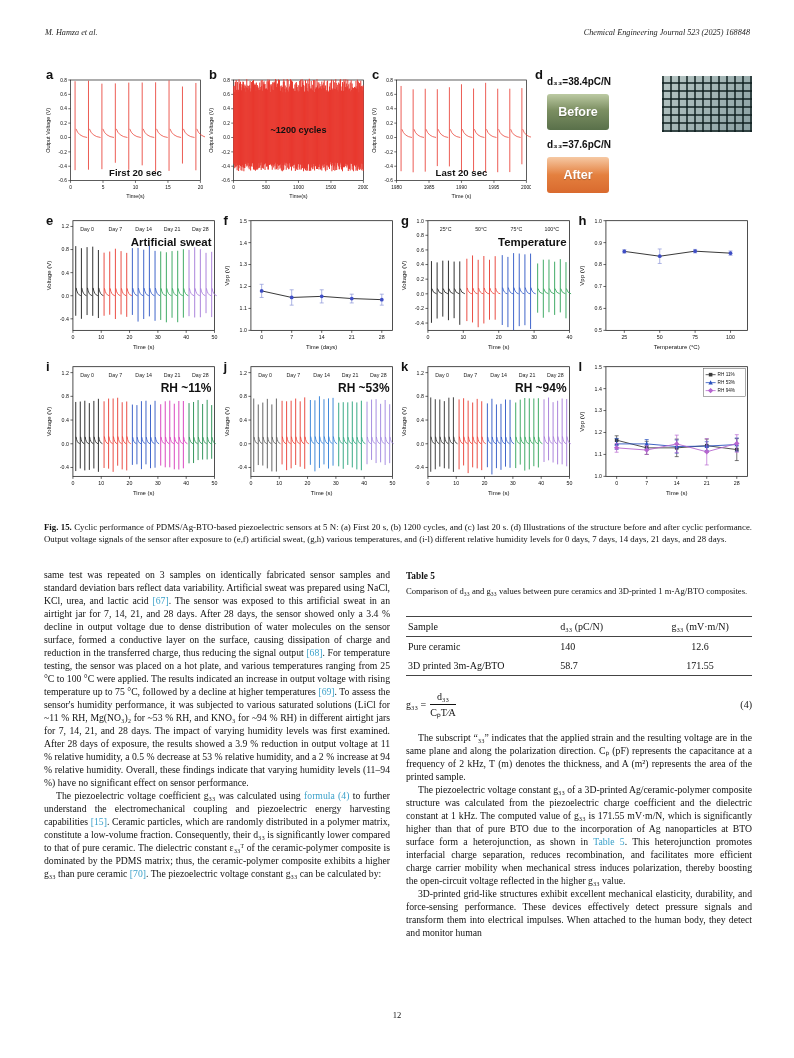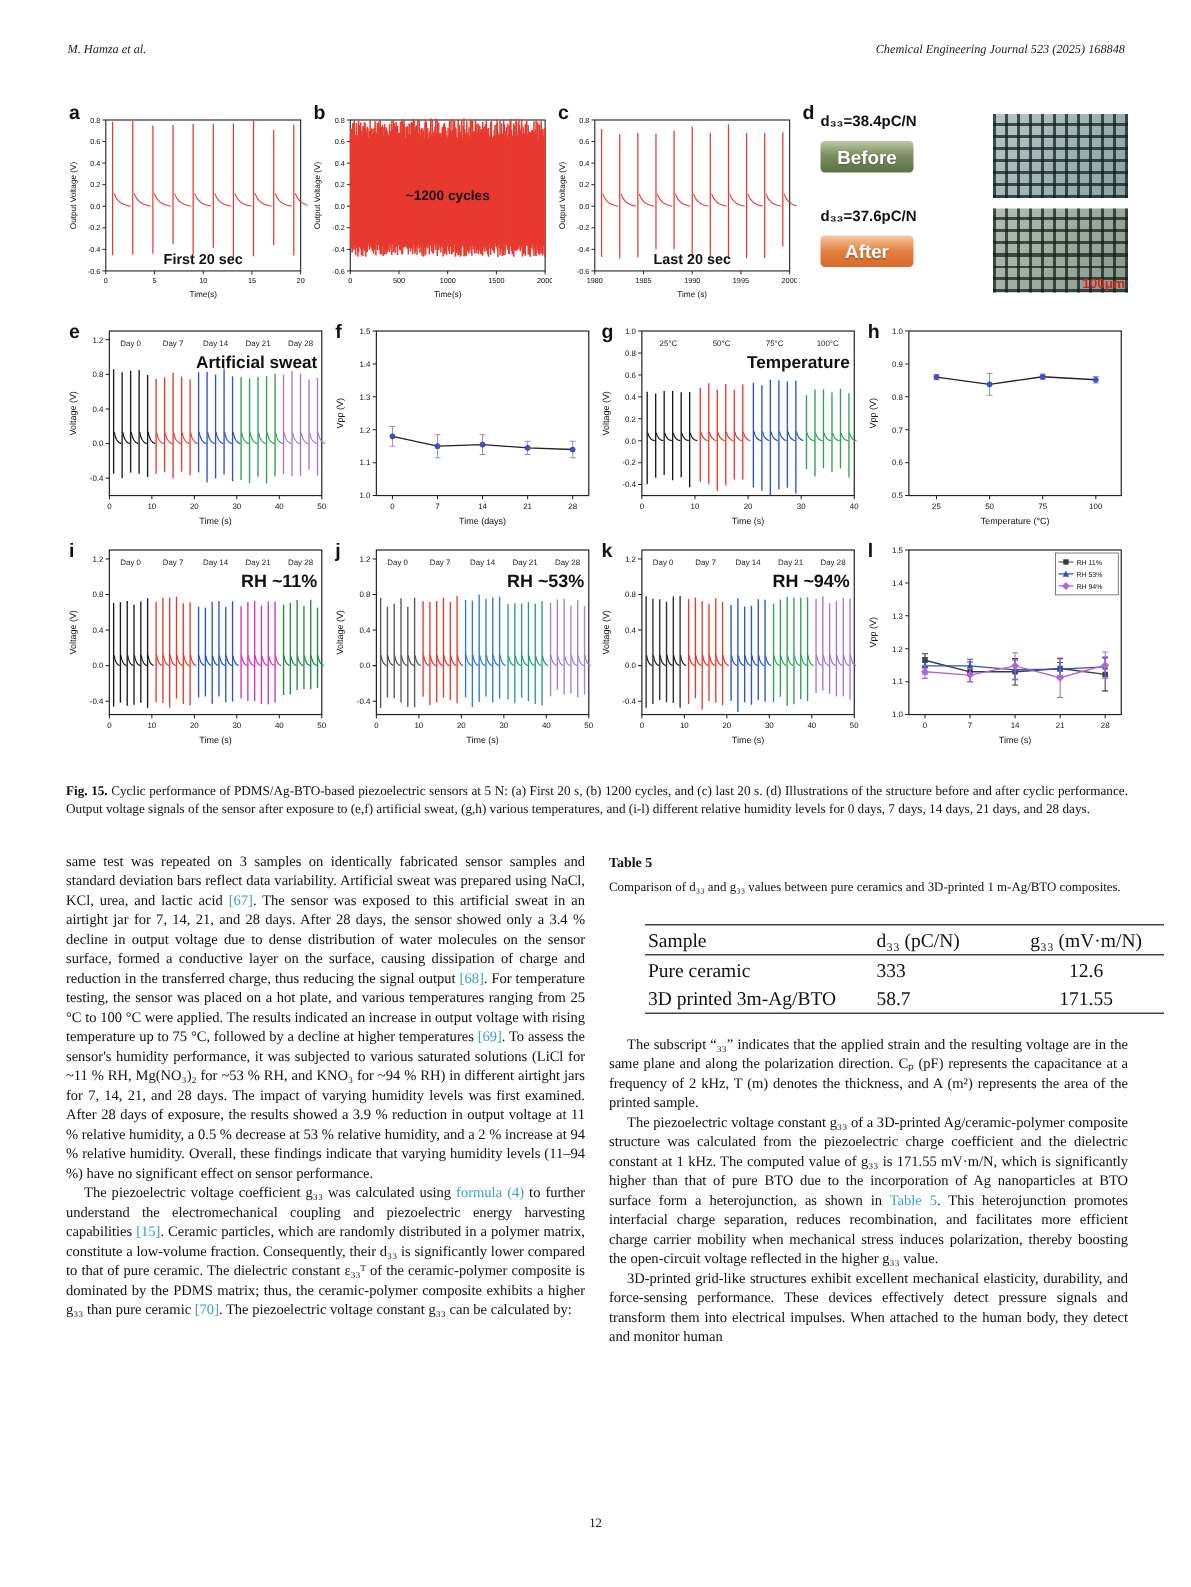--- a/index.html
+++ b/index.html
@@ -10,21 +10,21 @@
   .fig-row{display:grid;grid-template-columns:repeat(4,1fr);column-gap:2px;height:146px;}
   .panel{position:relative;font-family:"Liberation Sans",sans-serif;}
   .panel .chart{position:absolute;inset:0;}
   .panel svg{display:block;}
   .plabel{position:absolute;left:2px;top:1px;font-weight:bold;font-size:13px;z-index:3;font-family:"Liberation Sans",sans-serif;}
   
   .panel-d{padding:10px 0 0 14px;box-sizing:border-box;}
   .d-block{display:flex;align-items:flex-start;margin-bottom:7px;gap:45px;}
   .d-left{width:66px;margin-right:4px;}
   .d-val{font-weight:bold;font-size:10px;white-space:nowrap;margin-bottom:7px;}
-  .badge{width:62px;height:21px;border-radius:3px;color:#fff;font-weight:bold;font-size:12.5px;display:flex;align-items:center;justify-content:center;text-shadow:0 1px 1px rgba(0,0,0,0.25);}
+  .badge{width:62px;height:36px;border-radius:3px;color:#fff;font-weight:bold;font-size:12.5px;display:flex;align-items:center;justify-content:center;text-shadow:0 1px 1px rgba(0,0,0,0.25);}
   .badge-before{background:linear-gradient(180deg,#bccaa3 0%,#7c8f62 45%,#59704a 100%);}
   .badge-after{background:linear-gradient(180deg,#f6c9a4 0%,#e4803f 50%,#d96a2e 100%);}
   .micro{width:90px;height:56px;position:relative;
     background:
       repeating-linear-gradient(90deg, rgba(12,28,28,0.72) 0px, rgba(12,28,28,0.72) 2px, transparent 2px, transparent 8px),
       repeating-linear-gradient(0deg, rgba(12,28,28,0.72) 0px, rgba(12,28,28,0.72) 2px, transparent 2px, transparent 8px),
       linear-gradient(130deg,#b7c6c4,#8aa0a2);}
   .micro.after{background:
       repeating-linear-gradient(90deg, rgba(18,28,22,0.72) 0px, rgba(18,28,22,0.72) 2px, transparent 2px, transparent 8px),
       repeating-linear-gradient(0deg, rgba(18,28,22,0.72) 0px, rgba(18,28,22,0.72) 2px, transparent 2px, transparent 8px),
@@ -36,21 +36,21 @@
   
   .col{position:absolute;top:568px;width:346px;font-size:9.7px;line-height:13px;text-align:justify;}
   .col-left{left:44px;}
   .col-right{left:406px;}
   .col p{margin:0;}
   .col p.indent{text-indent:12px;}
   .ref-link{color:#3aa0c9;}
   
   .tbl-title{font-size:9.3px;font-weight:bold;margin:2px 0 3px 0;}
   .tbl-caption{font-size:8.6px;line-height:11.6px;text-align:justify;margin-bottom:18px;}
-  table.t5{width:100%;border-collapse:collapse;font-size:13px;margin-bottom:14px;margin-left:24px;}
+  table.t5{width:100%;border-collapse:collapse;font-size:10px;margin-bottom:14px;}
   table.t5 th, table.t5 td{font-weight:normal;text-align:left;padding:3px 2px;}
   table.t5 thead th{border-top:1.2px solid #444;border-bottom:0.8px solid #444;}
   table.t5 tbody tr:last-child td{border-bottom:1.2px solid #444;}
   table.t5 th:nth-child(2), table.t5 td:nth-child(2){width:26%;}
   table.t5 th:nth-child(3), table.t5 td:nth-child(3){width:30%;text-align:center;}
   
   .equation{display:flex;align-items:center;margin:6px 0 12px 0;font-size:10px;}
   .frac{display:inline-block;text-align:center;vertical-align:middle;margin-left:4px;}
   .frac .num{display:block;border-bottom:0.9px solid #111;padding:0 4px 1px 4px;}
   .frac .den{display:block;padding-top:1px;}
@@ -496,23 +496,20 @@
         <div class="d-left">
           <div class="d-val">d₃₃=38.4pC/N</div>
           <div class="badge badge-before">Before</div>
         </div>
         <div class="micro"></div>
       </div>
       <div class="d-block">
         <div class="d-left">
           <div class="d-val">d₃₃=37.6pC/N</div>
           <div class="badge badge-after">After</div>
-        </div>
-        <div class="micro after">
-          <span class="scalebar">100μm</span>
         </div>
       </div>
     </div>
   </div>
   <div class="fig-row">
     <div class="panel">
       <span class="plabel">e</span>
       <div class="chart">
           <svg viewBox="0 0 176 143" width="100%" height="100%">
             <rect x="29" y="7" width="142" height="110" fill="none" stroke="#222" stroke-width="0.8"></rect>
@@ -1209,30 +1206,38 @@
     <thead>
       <tr>
         <th>Sample</th>
         <th>d₃₃ (pC/N)</th>
         <th>g₃₃ (mV·m/N)</th>
       </tr>
     </thead>
     <tbody>
       <tr>
         <td>Pure ceramic</td>
-        <td>333</td>
+        <td>140</td>
         <td>12.6</td>
       </tr>
       <tr>
         <td>3D printed 3m-Ag/BTO</td>
         <td>58.7</td>
         <td>171.55</td>
       </tr>
     </tbody>
   </table>
 
+  <div class="equation">
+    <span>g₃₃ =</span>
+    <span class="frac">
+      <span class="num">d₃₃</span>
+      <span class="den">CₚT∕A</span>
+    </span>
+    <span class="eq-no">(4)</span>
+  </div>
 
   <p class="indent">The subscript “₃₃” indicates that the applied strain and the resulting voltage are in the same plane and along the polarization direction. Cₚ (pF) represents the capacitance at a frequency of 2 kHz, T (m) denotes the thickness, and A (m²) represents the area of the printed sample.</p>
   <p class="indent">The piezoelectric voltage constant g₃₃ of a 3D-printed Ag/ceramic-polymer composite structure was calculated from the piezoelectric charge coefficient and the dielectric constant at 1 kHz. The computed value of g₃₃ is 171.55 mV·m/N, which is significantly higher than that of pure BTO due to the incorporation of Ag nanoparticles at BTO surface form a heterojunction, as shown in <span class="ref-link">Table 5</span>. This heterojunction promotes interfacial charge separation, reduces recombination, and facilitates more efficient charge carrier mobility when mechanical stress induces polarization, thereby boosting the open-circuit voltage reflected in the higher g₃₃ value.</p>
   <p class="indent">3D-printed grid-like structures exhibit excellent mechanical elasticity, durability, and force-sensing performance. These devices effectively detect pressure signals and transform them into electrical impulses. When attached to the human body, they detect and monitor human</p>
 </div>
 
 <div class="footer">12</div>
 
 </body></html>

